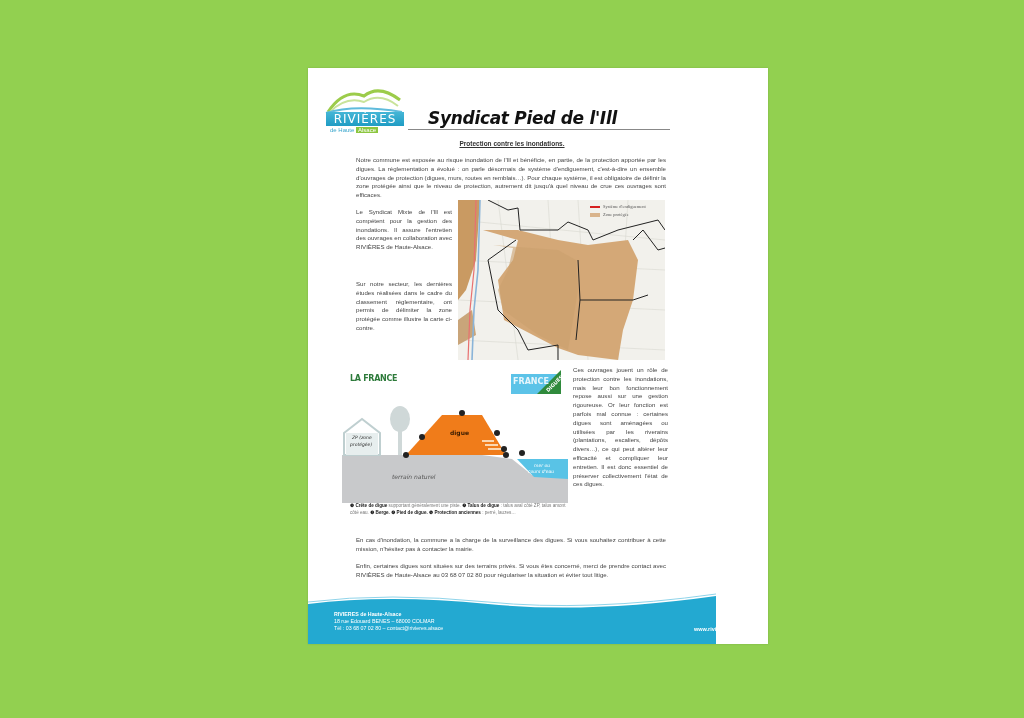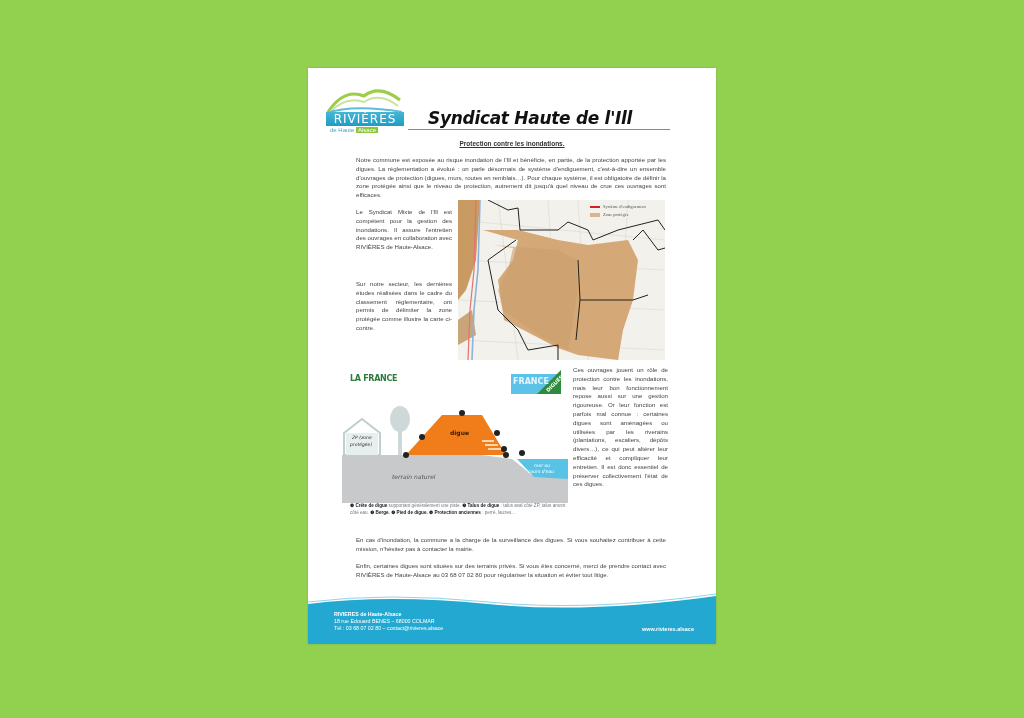--- a/index.html
+++ b/index.html
@@ -1,21 +1,21 @@
 <!DOCTYPE html>
 <html><head>
   <meta charset="utf-8">
   <style>
     html, body { margin:0; padding:0; }
     body {
       width:1024px; height:718px; background:#92d050; position:relative; overflow:hidden;
       font-family:"Liberation Sans", sans-serif;
     }
     .page {
-      position:absolute; left:308px; top:68px; width:408px; height:576px;
+      position:absolute; left:308px; top:68px; width:460px; height:576px;
       background:#ffffff; overflow:hidden; box-shadow:0 0 2px rgba(0,0,0,0.15);
     }
     .logo { position:absolute; left:16px; top:14px; width:80px; height:50px; }
     .logo-text {
       position:absolute; left:2px; top:30px; width:78px; height:14px;
       background:linear-gradient(#45b6d6,#1f9cc4); color:#fff; font-size:12px; letter-spacing:1px;
       text-align:center; line-height:14px; font-family:"DejaVu Sans", sans-serif;
     }
     .logo-sub {
       position:absolute; left:6px; top:45px; font-size:6px; color:#3aa6cc; white-space:nowrap;
@@ -78,21 +78,21 @@
       <path d="M6 30 Q22 14 40 20 Q56 10 74 24" stroke="#c9e39a" stroke-width="2" fill="none"></path>
       <path d="M2 31 Q30 22 78 30" stroke="#5fbbdc" stroke-width="2" fill="none"></path>
     </svg>
     <div class="logo-text">RIVIÈRES</div>
     <div class="logo-sub">
       <span>de Haute</span>
       <span class="tag">Alsace</span>
     </div>
   </div>
 
-  <div class="title">Syndicat Haute de l'Ill</div>
+  <div class="title">Syndicat Pied de l'Ill</div>
   <div class="title-rule"></div>
 
   <div class="subtitle">Protection contre les inondations.</div>
 
   <div class="para p1">Notre commune est exposée au risque inondation de l'Ill et bénéficie, en partie, de la protection apportée par les digues. La réglementation a évolué : on parle désormais de système d'endiguement, c'est-à-dire un ensemble d'ouvrages de protection (digues, murs, routes en remblais…). Pour chaque système, il est obligatoire de définir la zone protégée ainsi que le niveau de protection, autrement dit jusqu'à quel niveau de crue ces ouvrages sont efficaces.</div>
   <div class="para p2">Le Syndicat Mixte de l'Ill est compétent pour la gestion des inondations. Il assure l'entretien des ouvrages en collaboration avec RIVIÈRES de Haute-Alsace.</div>
   <div class="para p3">Sur notre secteur, les dernières études réalisées dans le cadre du classement réglementaire, ont permis de délimiter la zone protégée comme illustre la carte ci-contre.</div>
 
   <div class="map">
     <svg width="207" height="160" viewBox="0 0 207 160">

